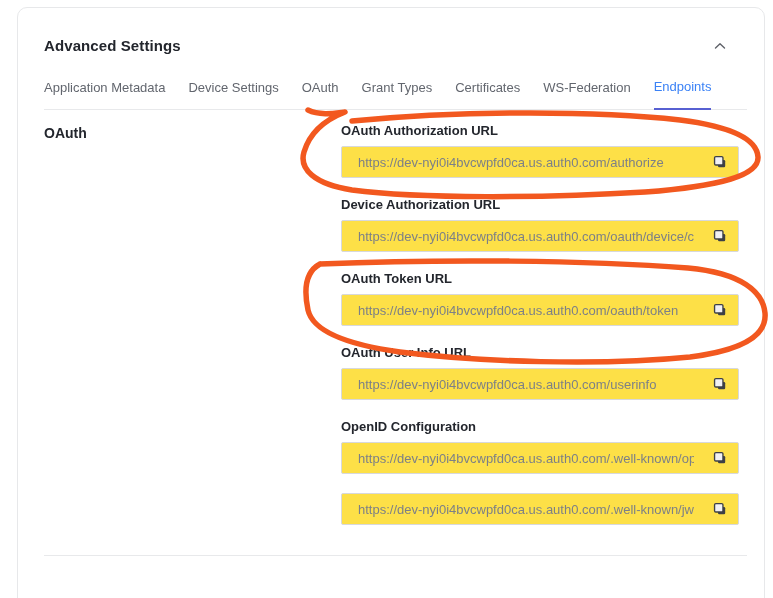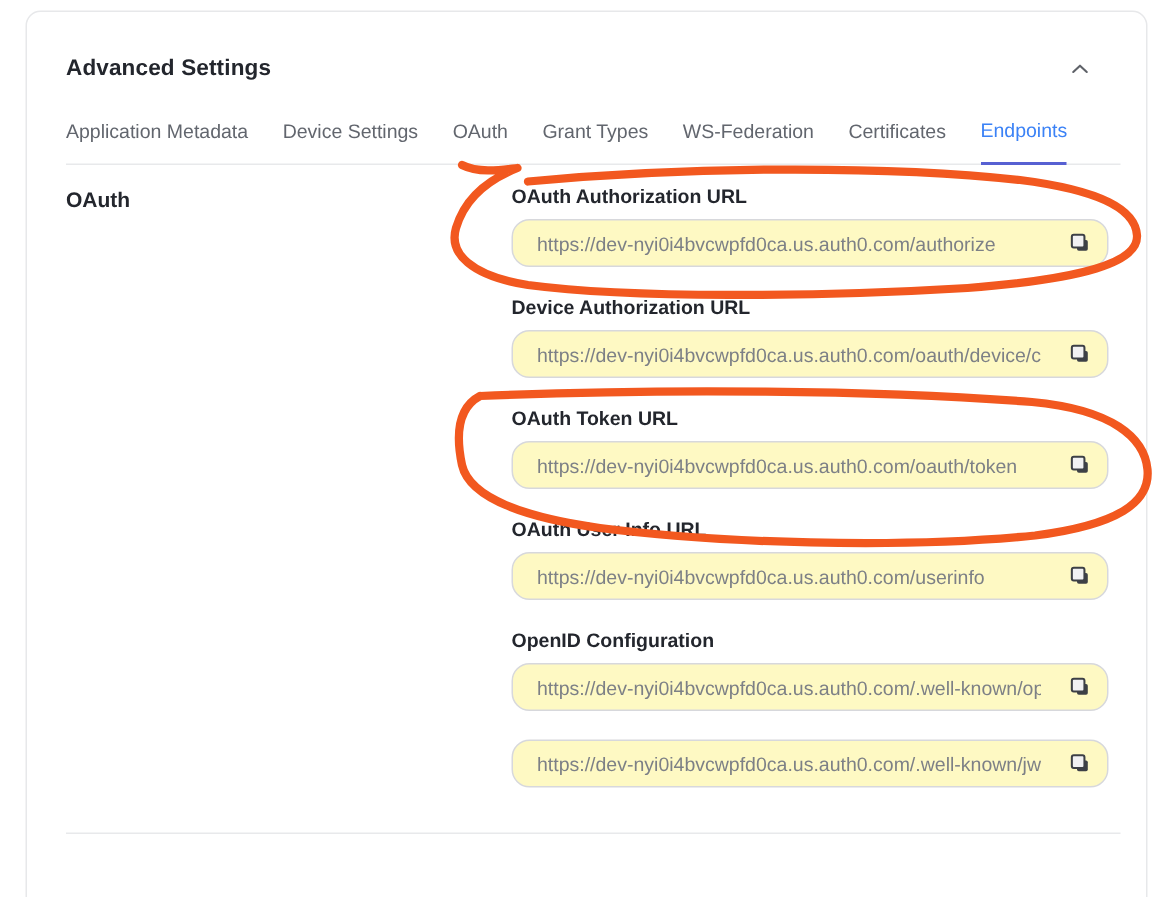--- a/index.html
+++ b/index.html
@@ -75,23 +75,23 @@
   .field-label {
     display: block;
     font-size: 13px;
     font-weight: 600;
     color: #23262d;
     margin-bottom: 8px;
   }
   .input-wrap { position: relative; height: 32px; }
   .url-input {
     width: 100%; height: 32px;
-    background: #fef9c3;
+    background: #fde047;
     border: 1px solid #d7d8dc;
-    border-radius: 12px;
+    border-radius: 2px;
     padding: 0 44px 0 16px;
     font-family: "Liberation Sans", "DejaVu Sans", sans-serif;
     font-size: 13px;
     color: #7d8086;
     text-overflow: clip;
     white-space: nowrap;
     overflow: hidden;
     outline: none;
   }
   .copy-btn {
@@ -131,22 +131,22 @@
           <path d="M1.5 6 L6 1.8 L10.5 6" stroke="#5f6269" stroke-width="1.4" stroke-linecap="round" stroke-linejoin="round"></path>
         </svg>
       </button>
     </div>
 
     <div class="tabs">
       <div class="tab">Application Metadata</div>
       <div class="tab">Device Settings</div>
       <div class="tab">OAuth</div>
       <div class="tab">Grant Types</div>
+      <div class="tab">Certificates</div>
       <div class="tab">WS-Federation</div>
-      <div class="tab">Certificates</div>
       <div class="tab active">Endpoints</div>
     </div>
 
     <div class="content-row">
       <div class="section-label">OAuth</div>
 
       <div class="fields">
 
         <div class="field">
           <span class="field-label">OAuth Authorization URL</span>

